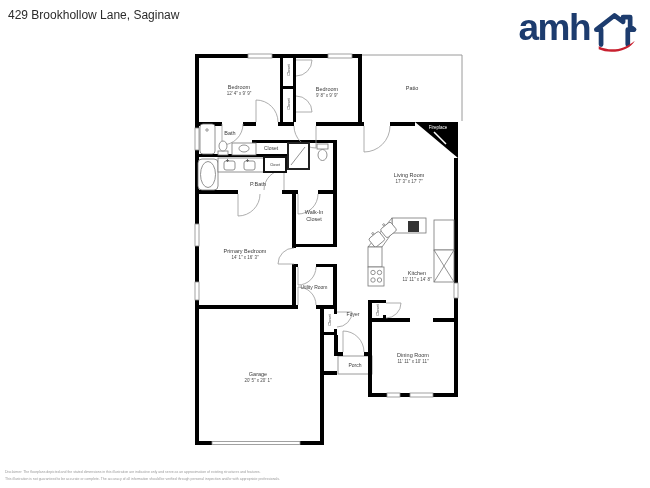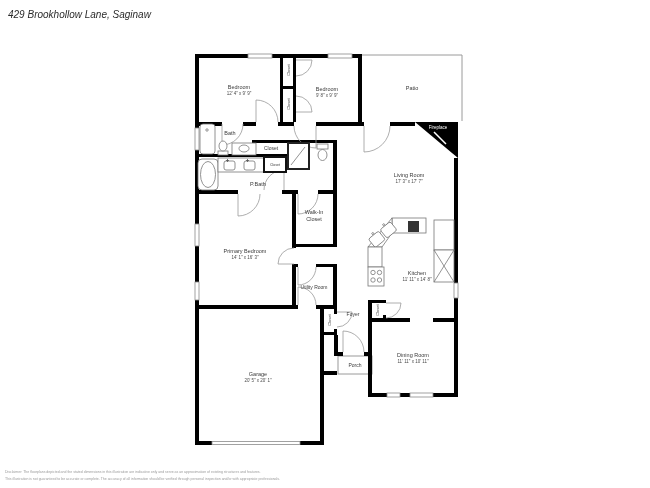--- a/index.html
+++ b/index.html
@@ -1,18 +1,18 @@
 <!DOCTYPE html>
 <html><head>
 <meta charset="utf-8">
 <style>
   html,body{margin:0;padding:0;background:#fff;}
   .canvas{position:relative;width:650px;height:488px;background:#fff;overflow:hidden;
           font-family:"Liberation Sans",sans-serif;}
-  .hdr{position:absolute;left:8px;top:8px;font-size:10px;color:#2b2b2b;line-height:14px;font-style:italic;}
+  .hdr{position:absolute;left:8px;top:8px;font-size:12px;color:#2b2b2b;line-height:14px;}
   .logo{position:absolute;right:10px;top:8px;display:flex;align-items:flex-start;}
   .logo-text{font-size:37px;font-weight:bold;color:#1d3c6e;letter-spacing:-1.5px;line-height:40px;}
   .logo-house{margin-left:2px;margin-top:2px;}
   .plan-svg{position:absolute;left:0;top:0;}
   .lab{position:absolute;transform:translate(-50%,-50%);text-align:center;color:#3a3a3a;white-space:nowrap;}
   .lab .nm{font-size:5.5px;display:block;line-height:7px;}
   .lab .dm{font-size:4.5px;display:block;line-height:6px;color:#4a4a4a;}
   .vlab{position:absolute;transform:translate(-50%,-50%) rotate(-90deg);font-size:4px;color:#3a3a3a;white-space:nowrap;}
   .slab{position:absolute;transform:translate(-50%,-50%);font-size:4px;color:#3a3a3a;white-space:nowrap;}
   .fire-lab{position:absolute;transform:translate(-50%,-50%);font-size:4.5px;color:#fff;white-space:nowrap;}
@@ -21,20 +21,27 @@
 </style>
 </head>
 <body>
 
 <div class="canvas">
 
   <div class="hdr">
     <div>429 Brookhollow Lane, Saginaw</div>
   </div>
 
+  <div class="logo">
+    <span class="logo-text">amh</span>
+    <svg class="logo-house" width="48" height="44" viewBox="0 0 60 56">
+      <path d="M11 44 L11 25 L5 25 L28 7 L39 15 L39 9 L48 9 L48 21 L53 25 L45 25 L45 44" fill="none" stroke="#1d3c6e" stroke-width="6" stroke-linejoin="round" stroke-linecap="round"></path>
+      <path d="M8 46 C22 53 40 51 54 39 C47 52 24 57 8 50 Z" fill="#c8202f"></path>
+    </svg>
+  </div>
 
   <svg class="plan-svg" width="650" height="488" viewBox="0 0 650 488">
 
     <g stroke="#9a9a9a" stroke-width="1" fill="none">
       <path d="M362 55 H462 V121"></path>
       <rect x="338" y="356" width="34" height="18"></rect>
     </g>
 
     <g fill="#000">
 

